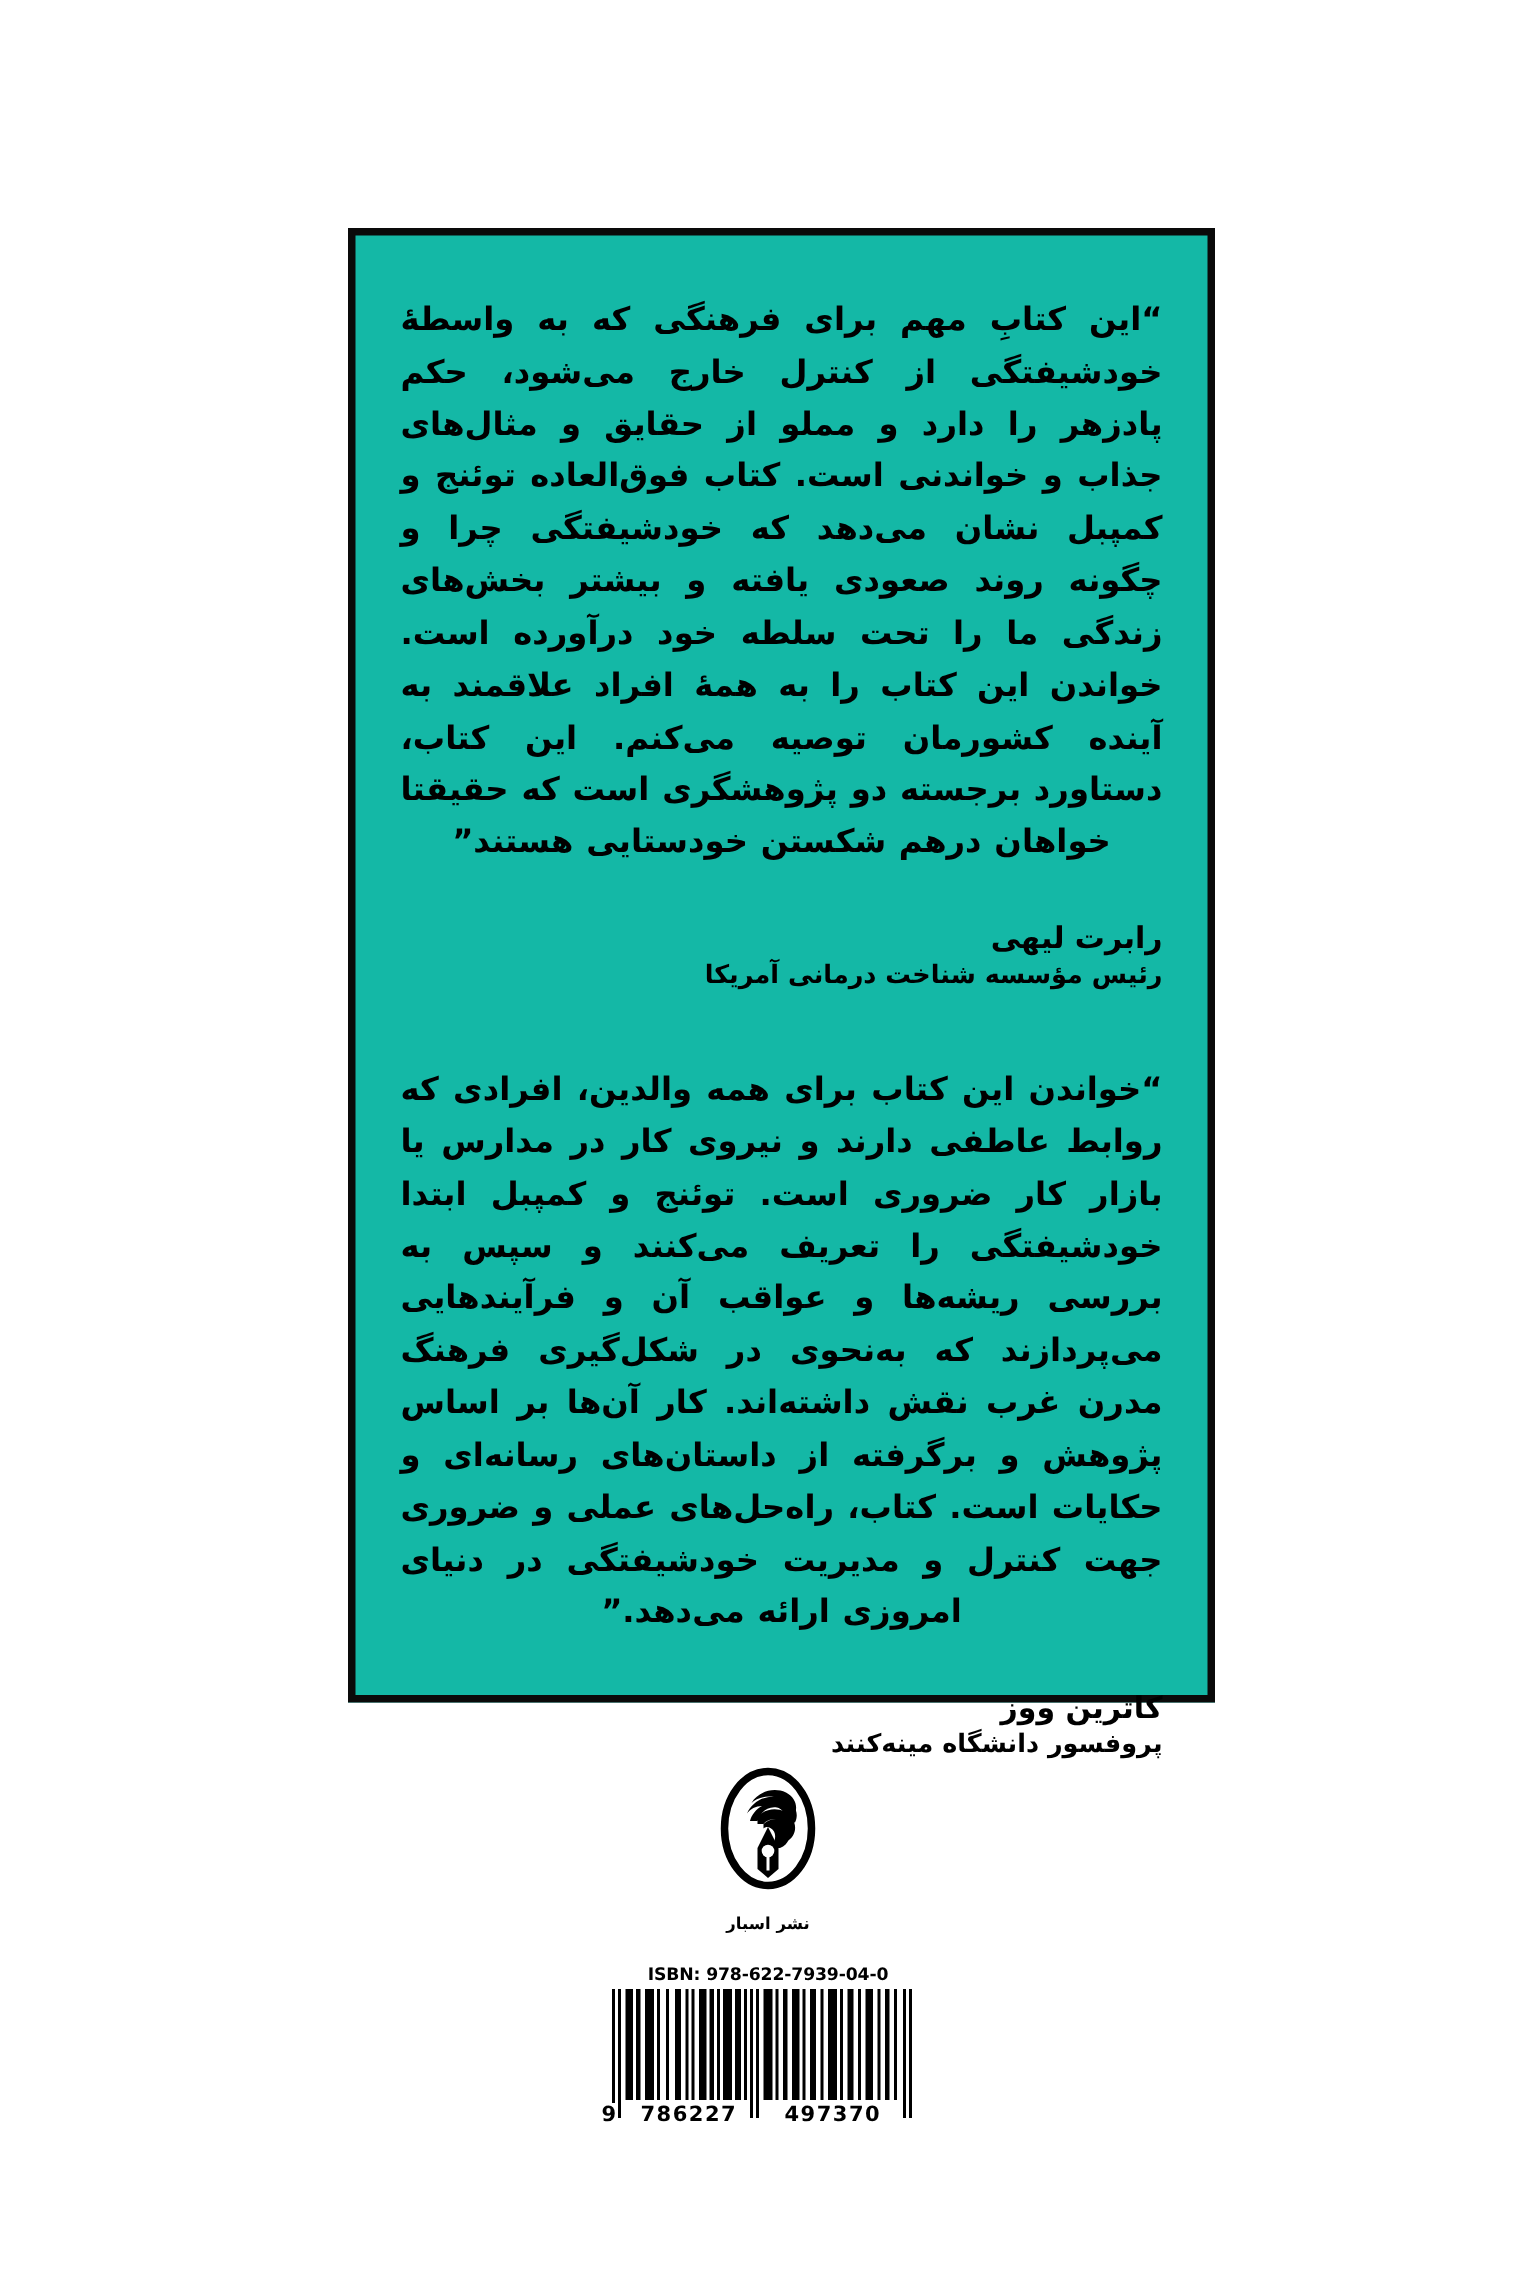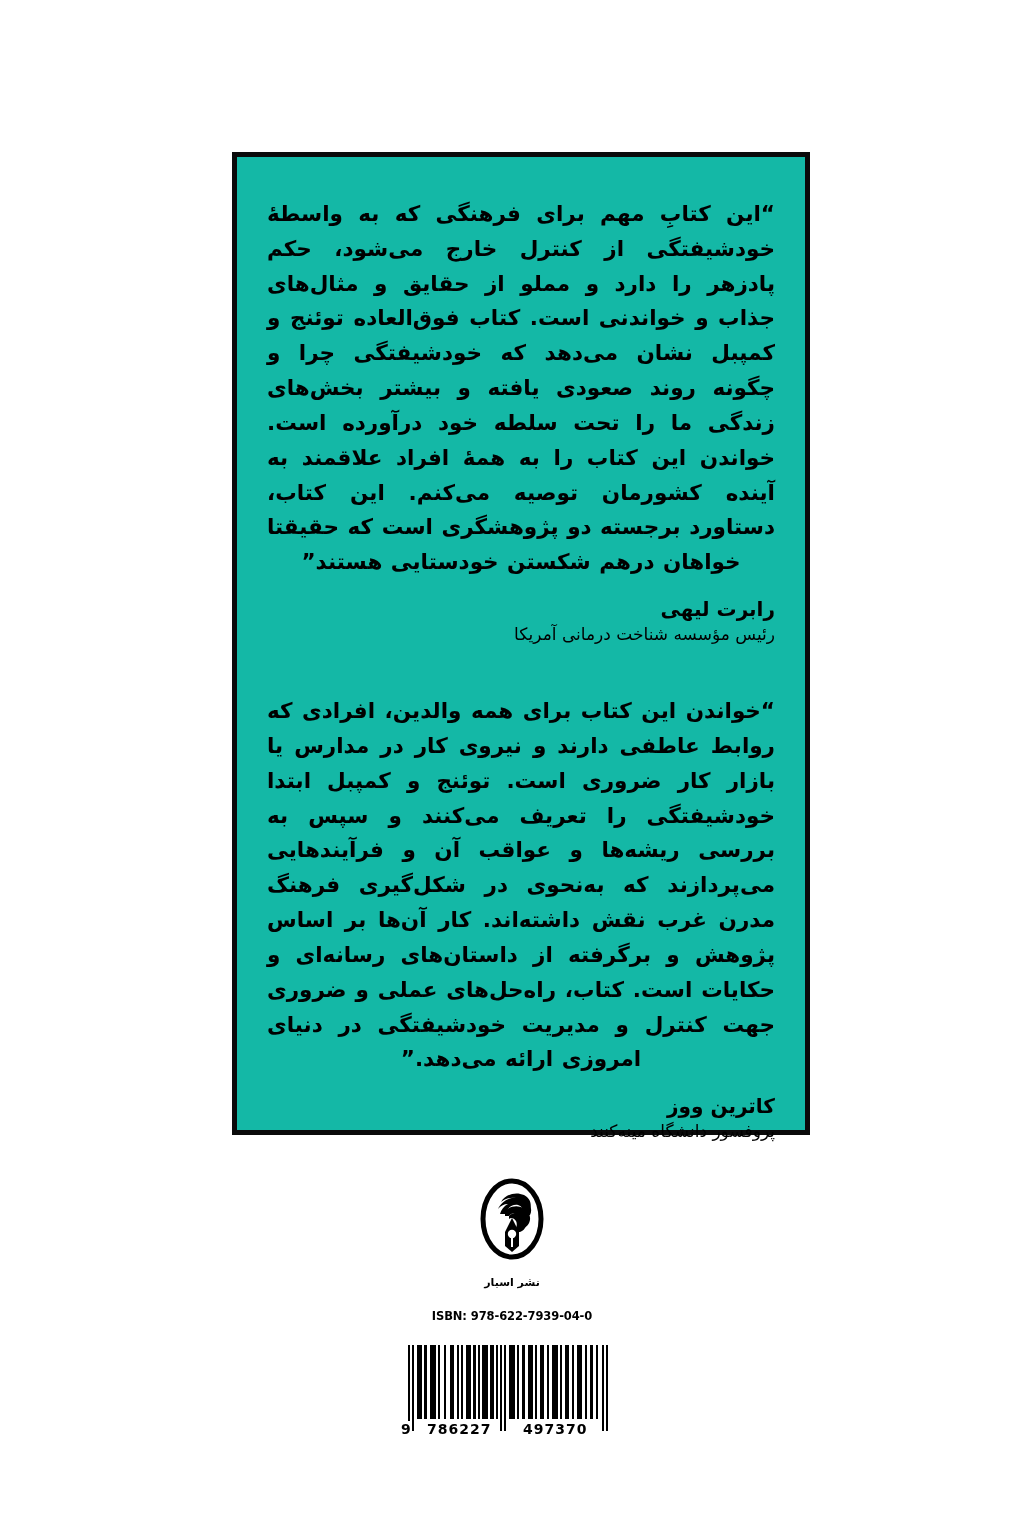--- a/index.html
+++ b/index.html
@@ -51,31 +51,31 @@
     margin: 0;
   }
 
   .quote-1 { margin-top: 12px; }
   .quote-2 { margin-top: 4px; }
 
   
   .attribution {
     direction: rtl;
     text-align: right;
-    margin-top: 16px;
+    margin-top: 32px;
   }
   .attribution .person {
     font-size: 20px;
     font-weight: 800;
     line-height: 1.3;
     display: block;
   }
   .attribution .role {
     font-size: 17px;
-    font-weight: 400;
+    font-weight: 700;
     line-height: 1.35;
     display: block;
     margin-top: 1px;
   }
 
   .spacer-between { height: 44px; }
 
   
   .publisher {
     position: absolute;
@@ -102,21 +102,20 @@
 
   
   .barcode-area {
     position: absolute;
     left: 0;
     right: 0;
     top: 1309px;
     display: flex;
     flex-direction: column;
     align-items: center;
-    gap: 19px;
   }
   .isbn-text {
     font-family: "DejaVu Sans", "Liberation Sans", sans-serif;
     font-size: 11.5px;
     font-weight: 800;
     letter-spacing: -0.1px;
     direction: ltr;
     color: #000;
     margin-bottom: 3px;
   }

